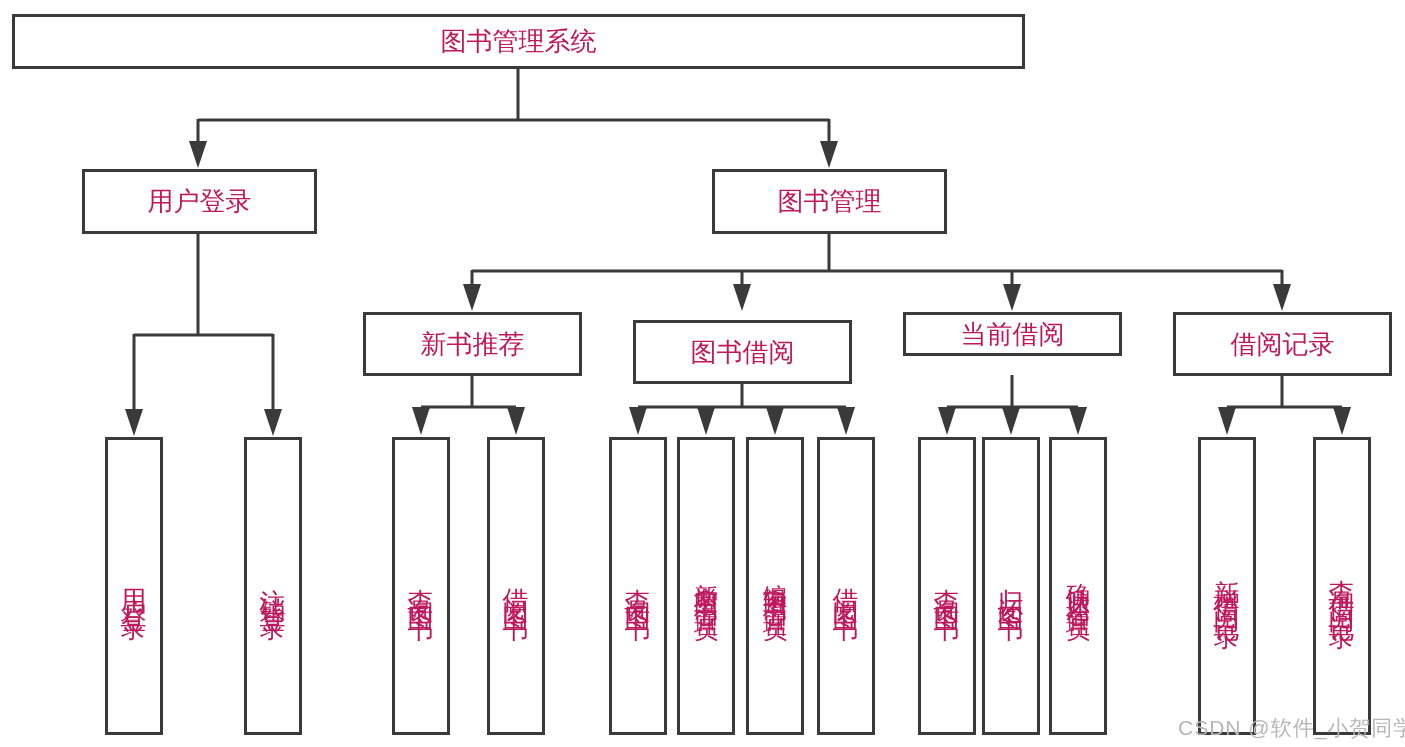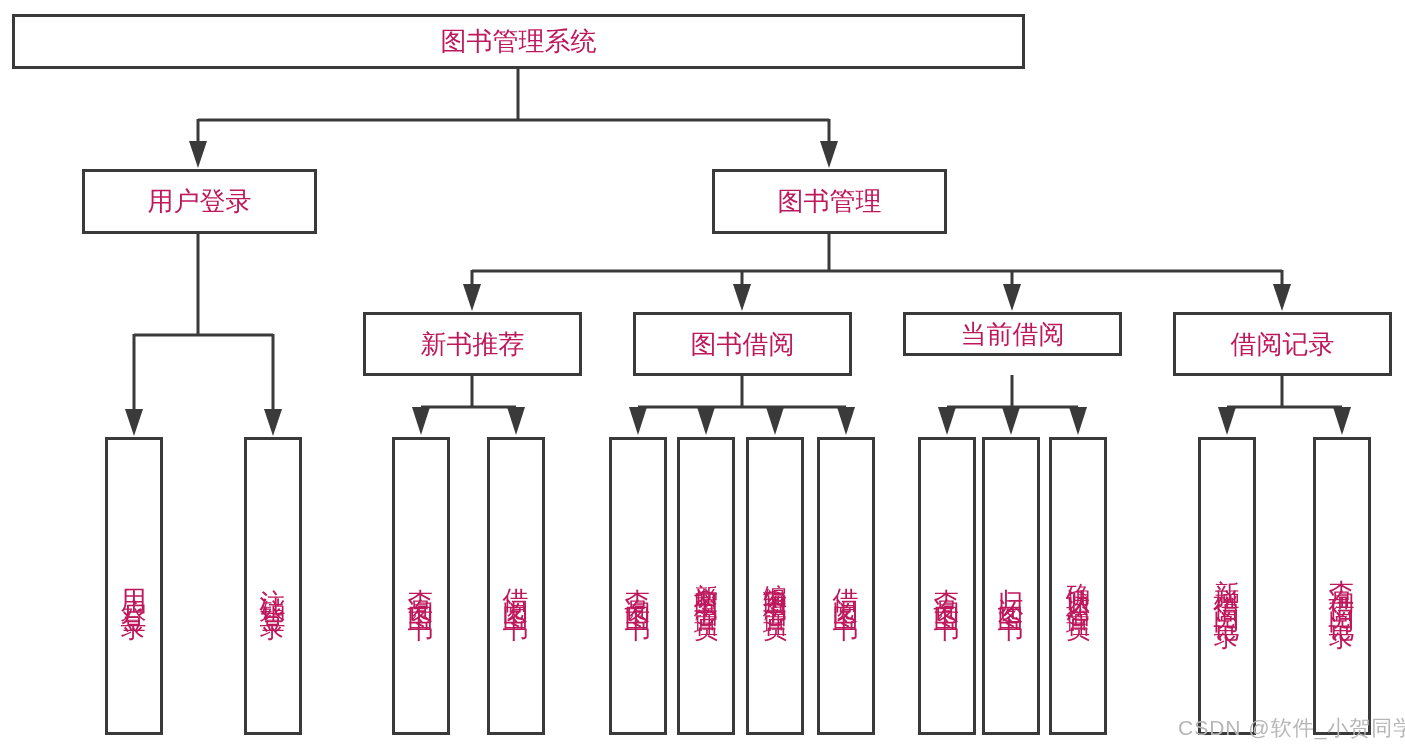--- a/index.html
+++ b/index.html
@@ -116,21 +116,21 @@
   <div class="node hbox" style="left:82px;top:169px;width:235px;height:65px">
     <span>用户登录</span>
   </div>
   <div class="node hbox" style="left:712px;top:169px;width:235px;height:65px">
     <span>图书管理</span>
   </div>
 
   <div class="node hbox" style="left:363px;top:312px;width:219px;height:64px">
     <span>新书推荐</span>
   </div>
-  <div class="node hbox" style="left:633px;top:312px;width:219px;height:64px">
+  <div class="node hbox" style="left:633px;top:320px;width:219px;height:64px">
     <span>图书借阅</span>
   </div>
   <div class="node hbox" style="left:903px;top:312px;width:219px;height:44px">
     <span>当前借阅</span>
   </div>
   <div class="node hbox" style="left:1173px;top:312px;width:219px;height:64px">
     <span>借阅记录</span>
   </div>
 
   <div class="node vbox" style="left:105px;top:437px;width:58px;height:298px">

